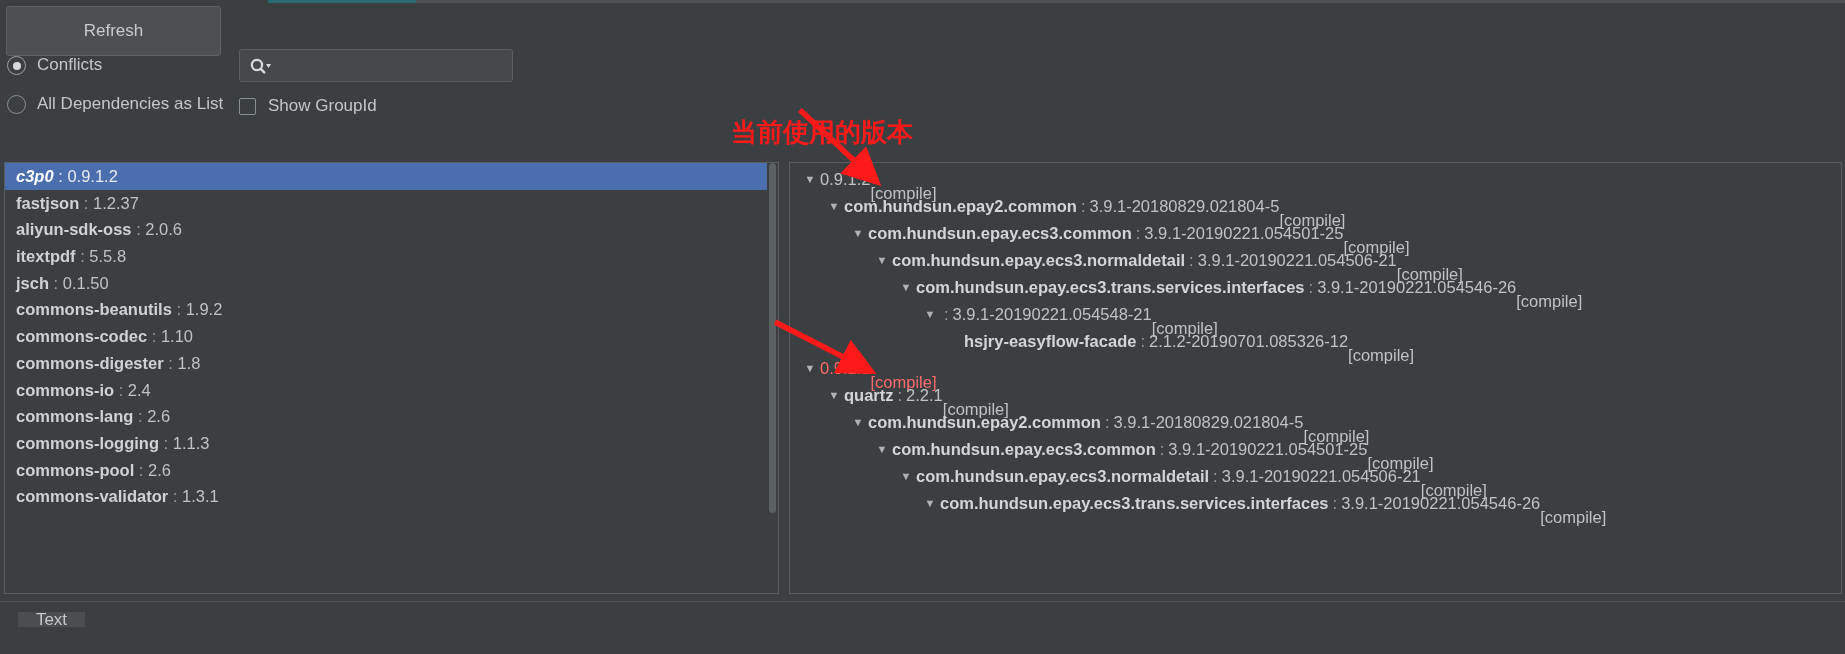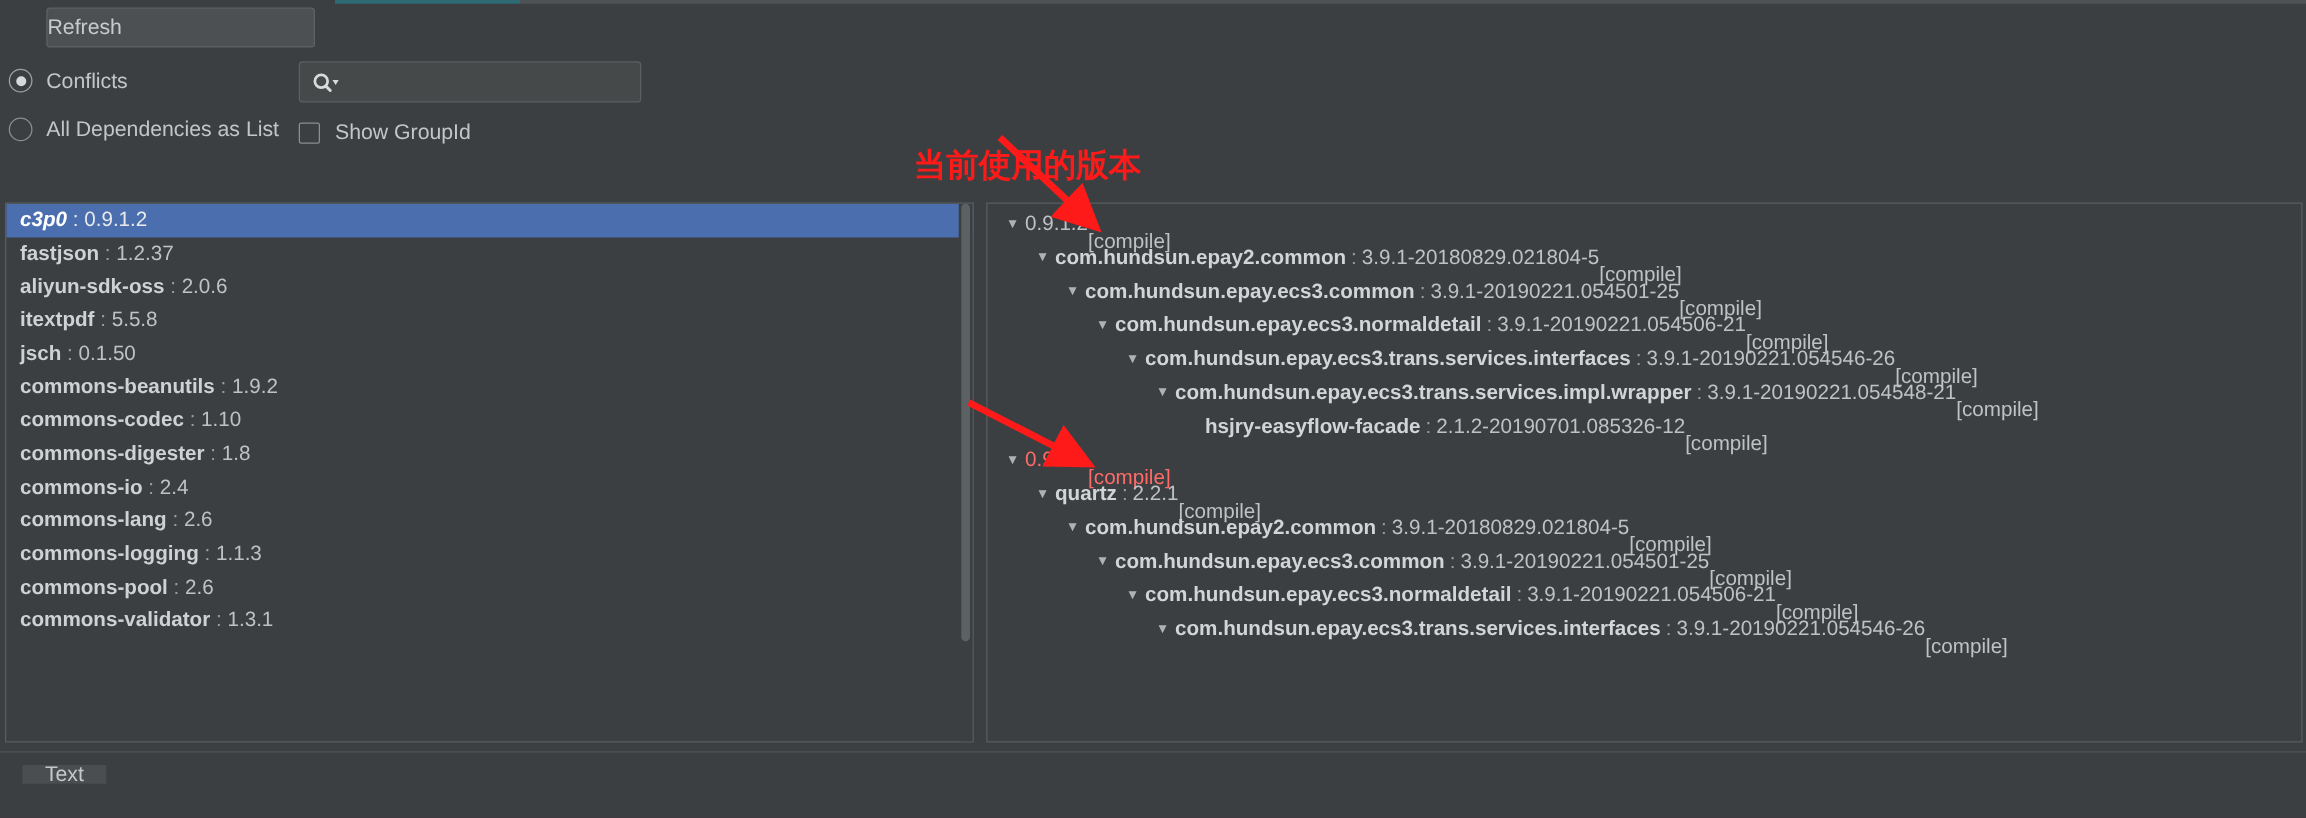--- a/index.html
+++ b/index.html
@@ -29,32 +29,31 @@
   .top-strip .seg-rest {
     position: absolute; top: 0; left: 416px; width: 1429px; height: 3px;
     background: #4e5254;
   }
 
   
   .toolbar { position: absolute; top: 4px; left: 0; width: 1845px; height: 158px; }
 
   .refresh-btn {
     position: absolute; left: 6px; top: 2px;
-    width: 215px; height: 32px;
+    width: 215px; height: 50px;
     background: #4c5052;
     border: 1px solid #5e6264;
     border-radius: 3px;
     color: #c8cbcc;
     font-size: 17px;
-    display: flex; align-items: center; justify-content: flex-start;
+    display: flex; align-items: center; justify-content: center;
     cursor: default;
-    margin-left: 31px;
-  }
-
-  .radio-row { position: absolute; display: flex; align-items: flex-start; }
+  }
+
+  .radio-row { position: absolute; display: flex; align-items: flex-end; }
   .radio-outer {
     width: 19px; height: 19px; border-radius: 50%;
     border: 1.5px solid #8a8f91; background: transparent;
     display: flex; align-items: center; justify-content: center;
     flex: 0 0 auto;
   }
   .radio-outer.checked { border-color: #9fa3a5; }
   .radio-dot { width: 8px; height: 8px; border-radius: 50%; background: #d6d9db; }
   .radio-label { margin-left: 11px; font-size: 17px; color: #c3c6c8; white-space: nowrap; }
 
@@ -288,21 +287,20 @@
           </div>
           <div class="tree-row" style="padding-left: 106px;">
             <span class="tw">▼</span>
             <span class="gid">com.hundsun.epay.ecs3.trans.services.interfaces</span>
             <span class="sep">:</span>
             <span class="ver">3.9.1-20190221.054546-26</span>
             <span class="scope"> [compile]</span>
           </div>
           <div class="tree-row" style="padding-left: 130px;">
             <span class="tw">▼</span>
-            <span class="gid">com.hundsun.epay.ecs3.trans.services.impl.wrapper</span>
             <span class="sep">:</span>
             <span class="ver">3.9.1-20190221.054548-21</span>
             <span class="scope"> [compile]</span>
           </div>
           <div class="tree-row" style="padding-left: 154px;">
             <span class="tw empty">▼</span>
             <span class="gid">hsjry-easyflow-facade</span>
             <span class="sep">:</span>
             <span class="ver">2.1.2-20190701.085326-12</span>
             <span class="scope"> [compile]</span>

